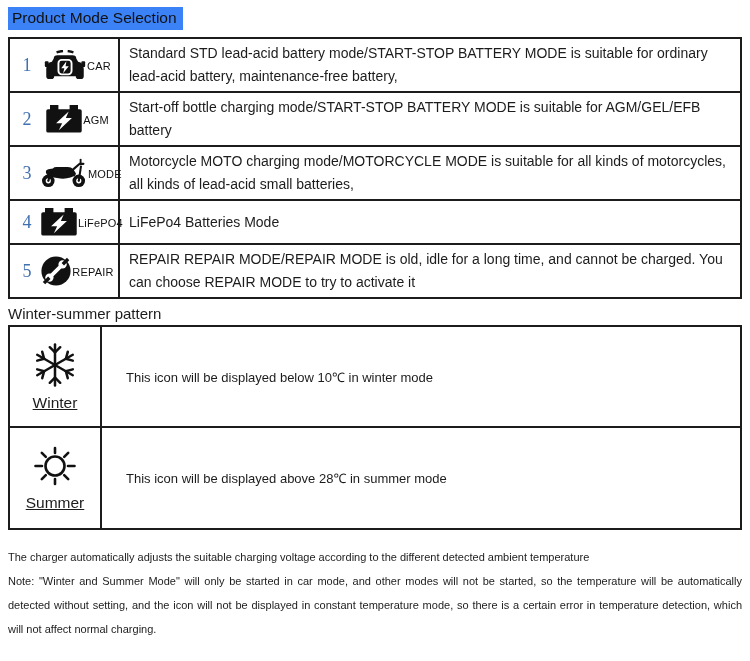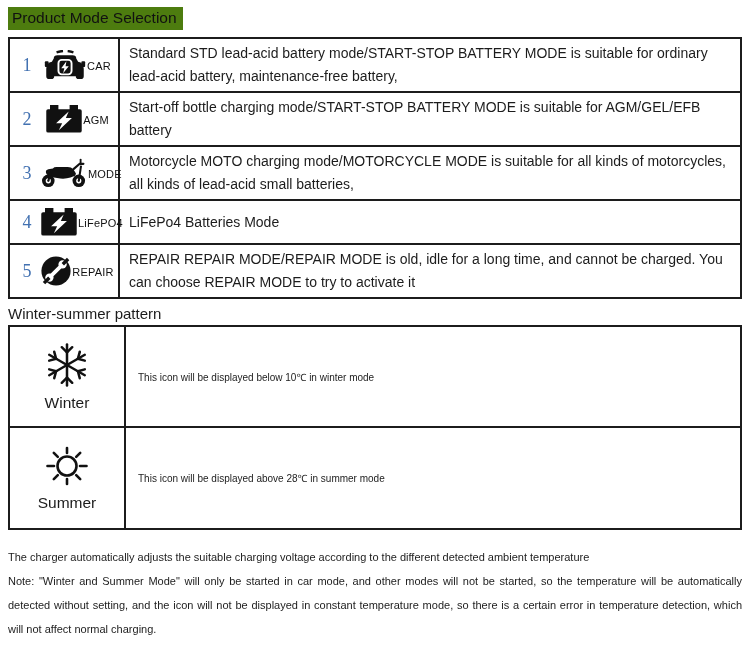--- a/index.html
+++ b/index.html
@@ -6,21 +6,21 @@
   html, body { width: 750px; height: 661px; background: #ffffff; overflow: hidden; }
   body {
     font-family: "Liberation Sans", sans-serif;
     color: #1c1c1c;
     font-size: 15px;
   }
   .page { padding: 7px 8px 0 8px; width: 750px; }
 
   .page-title {
     display: inline-block;
-    background: #4d7c0f;
+    background: #3b82f6;
     color: #111;
     font-size: 15.5px;
     padding: 2px 6px 3px 4px;
     margin-left: 0;
   }
 
   table { border-collapse: collapse; table-layout: fixed; width: 734px; }
   td { border: 2px solid #1c1c1c; vertical-align: middle; }
 
   table.modes { margin-top: 7px; }
@@ -37,22 +37,22 @@
     font-family: "Liberation Serif", serif;
     font-size: 18px;
     color: #4271b1;
     flex: 0 0 26px;
   }
   .icon-wrap { flex: 1; display: flex; flex-direction: row; align-items: center; justify-content: center; }
   .icon-label { font-size: 11px; color: #111; line-height: 12px; margin-top: 1px; letter-spacing: 0.2px; }
 
   .season-heading { font-size: 15px; color: #1c1c1c; margin: 6px 0 3px 0; }
 
-  table.seasons td.icon-cell { width: 116px; }
-  table.seasons td.desc-cell { padding: 3px 10px 3px 12px; font-size: 10px; }
+  table.seasons td.icon-cell { width: 92px; text-decoration: underline; }
+  table.seasons td.desc-cell { padding: 3px 10px 3px 24px; font-size: 13px; }
   tr.w1 { height: 101px; } tr.w2 { height: 102px; }
   .season-icon-wrap { display: flex; flex-direction: column; align-items: center; justify-content: center; gap: 6px; }
   .season-label { font-size: 15.5px; color: #1c1c1c; }
 
   .bottom-text { margin-top: 15px; width: 734px; }
   .bottom-text p {
     font-size: 11px;
     line-height: 24px;
     text-align: justify;
     color: #1c1c1c;

